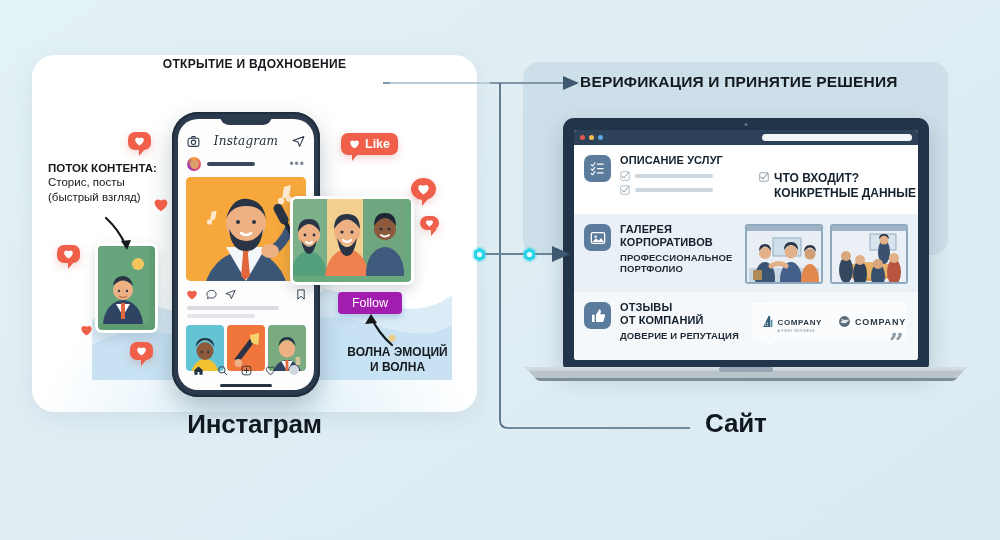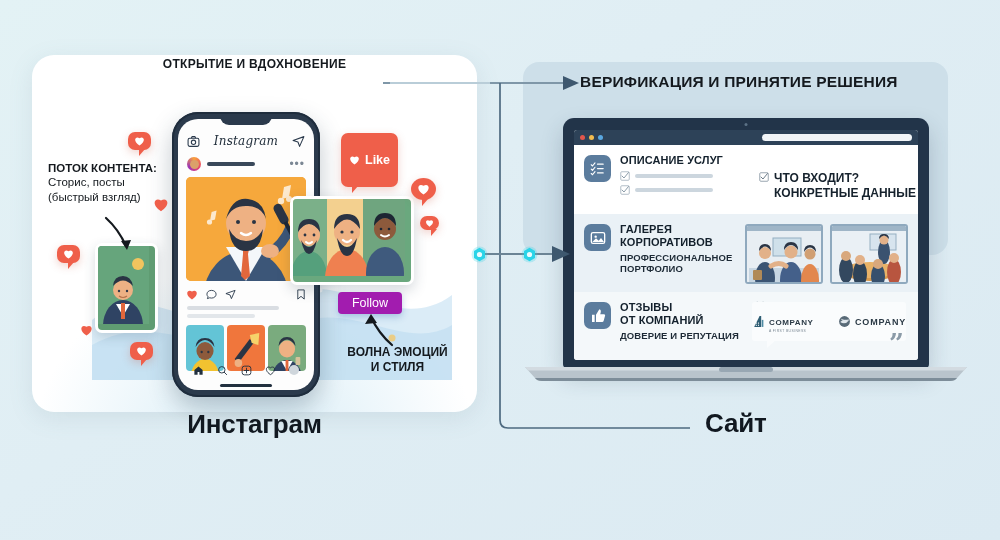--- a/index.html
+++ b/index.html
@@ -93,21 +93,21 @@
   .card-people{
     position:absolute;left:290px;top:196px;width:118px;height:83px;border-radius:7px;
     background:#6aa87e;border:3px solid #ffffff;z-index:16;overflow:hidden;
     box-shadow:0 5px 14px rgba(40,60,80,.2);
   }
 
   
   .badge{position:absolute;z-index:18;}
   .bub{
     background:#ef5f4a;border-radius:7px;display:flex;align-items:center;gap:5px;
-    padding:20px 8px;position:relative;box-shadow:0 3px 8px rgba(200,80,60,.25);
+    padding:4px 8px;position:relative;box-shadow:0 3px 8px rgba(200,80,60,.25);
   }
   .bub:after{
     content:"";position:absolute;left:11px;bottom:-6px;border-width:7px 6px 0 0;
     border-style:solid;border-color:#ef5f4a transparent transparent transparent;
   }
   .bub .lbl{color:#fff;font-size:12.5px;font-weight:600;}
   .heart-sm{width:11px;height:10px;}
   .heart-plain{position:absolute;z-index:18;}
 
   .follow-btn{
@@ -168,21 +168,21 @@
   .chk-rows{margin-top:4px;}
   .chk-row{display:flex;align-items:center;gap:5px;margin-bottom:4px;}
   .chk-line{width:78px;height:3.5px;border-radius:2px;background:#ccd6de;}
   .right-chk{position:absolute;left:185px;top:26px;display:flex;gap:5px;align-items:flex-start;}
   .right-chk .t{font-size:12px;font-weight:bold;color:#16222d;line-height:1.25;}
   .gal-imgs{position:absolute;right:10px;top:10px;display:flex;gap:7px;}
   .gal-img{width:74px;height:56px;border:2px solid #8fa9be;border-radius:3px;overflow:hidden;background:#dfe8ef;position:relative;}
   .gal-img:before{content:"";position:absolute;left:0;top:0;right:0;height:5px;background:#9fb5c7;}
   .quote-card{
     position:absolute;right:12px;top:10px;width:154px;height:39px;background:#fafcfd;border-radius:3px;
-    display:flex;align-items:center;justify-content:space-between;gap:0;
+    display:flex;align-items:center;justify-content:flex-end;gap:16px;
   }
   .quote-card:after{
     content:"";position:absolute;left:15px;bottom:-7px;border-width:8px 9px 0 0;border-style:solid;
     border-color:#fafcfd transparent transparent transparent;
   }
   .qmark{position:absolute;font-family:"DejaVu Serif",serif;font-size:26px;color:#8b9ba8;font-weight:bold;line-height:1;}
   .co-logo{display:flex;align-items:center;gap:4px;}
   .co-logo .nm{font-size:8px;font-weight:bold;color:#2b3a46;letter-spacing:.6px;}
   .co-logo .nm2{font-size:9px;font-weight:bold;color:#2b3a46;letter-spacing:.8px;}
   .co-sub{font-size:3.4px;color:#7b8894;letter-spacing:.4px;display:block;}
@@ -451,21 +451,21 @@
     <span class="s">Сторис, посты</span>
     <span class="s">(быстрый взгляд)</span>
   </div>
   <svg style="position:absolute;left:100px;top:215px;width:48px;height:42px;z-index:22;" viewBox="0 0 48 42">
     <path d="M6,3 C16,12 22,22 26,31" stroke="#14191e" stroke-width="2.2" fill="none" stroke-linecap="round"></path>
     <path d="M21,26 L27,35 L31,25z" fill="#14191e"></path>
   </svg>
 
   <div class="lbl-wave">
     <span>ВОЛНА ЭМОЦИЙ</span><br>
-    <span>И СТИЛЯ</span>
+    <span>И ВОЛНА</span>
   </div>
   <svg style="position:absolute;left:358px;top:312px;width:42px;height:36px;z-index:22;" viewBox="0 0 42 36">
     <path d="M34,33 C26,26 18,16 13,5" stroke="#14191e" stroke-width="2.2" fill="none" stroke-linecap="round"></path>
     <path d="M7,12 L13,2 L19,11z" fill="#14191e"></path>
   </svg>
 
   <div class="cap-left">Инстаграм</div>
 
   <div class="panel-right"></div>
   <div class="title-right">ВЕРИФИКАЦИЯ И ПРИНЯТИЕ РЕШЕНИЯ</div>

